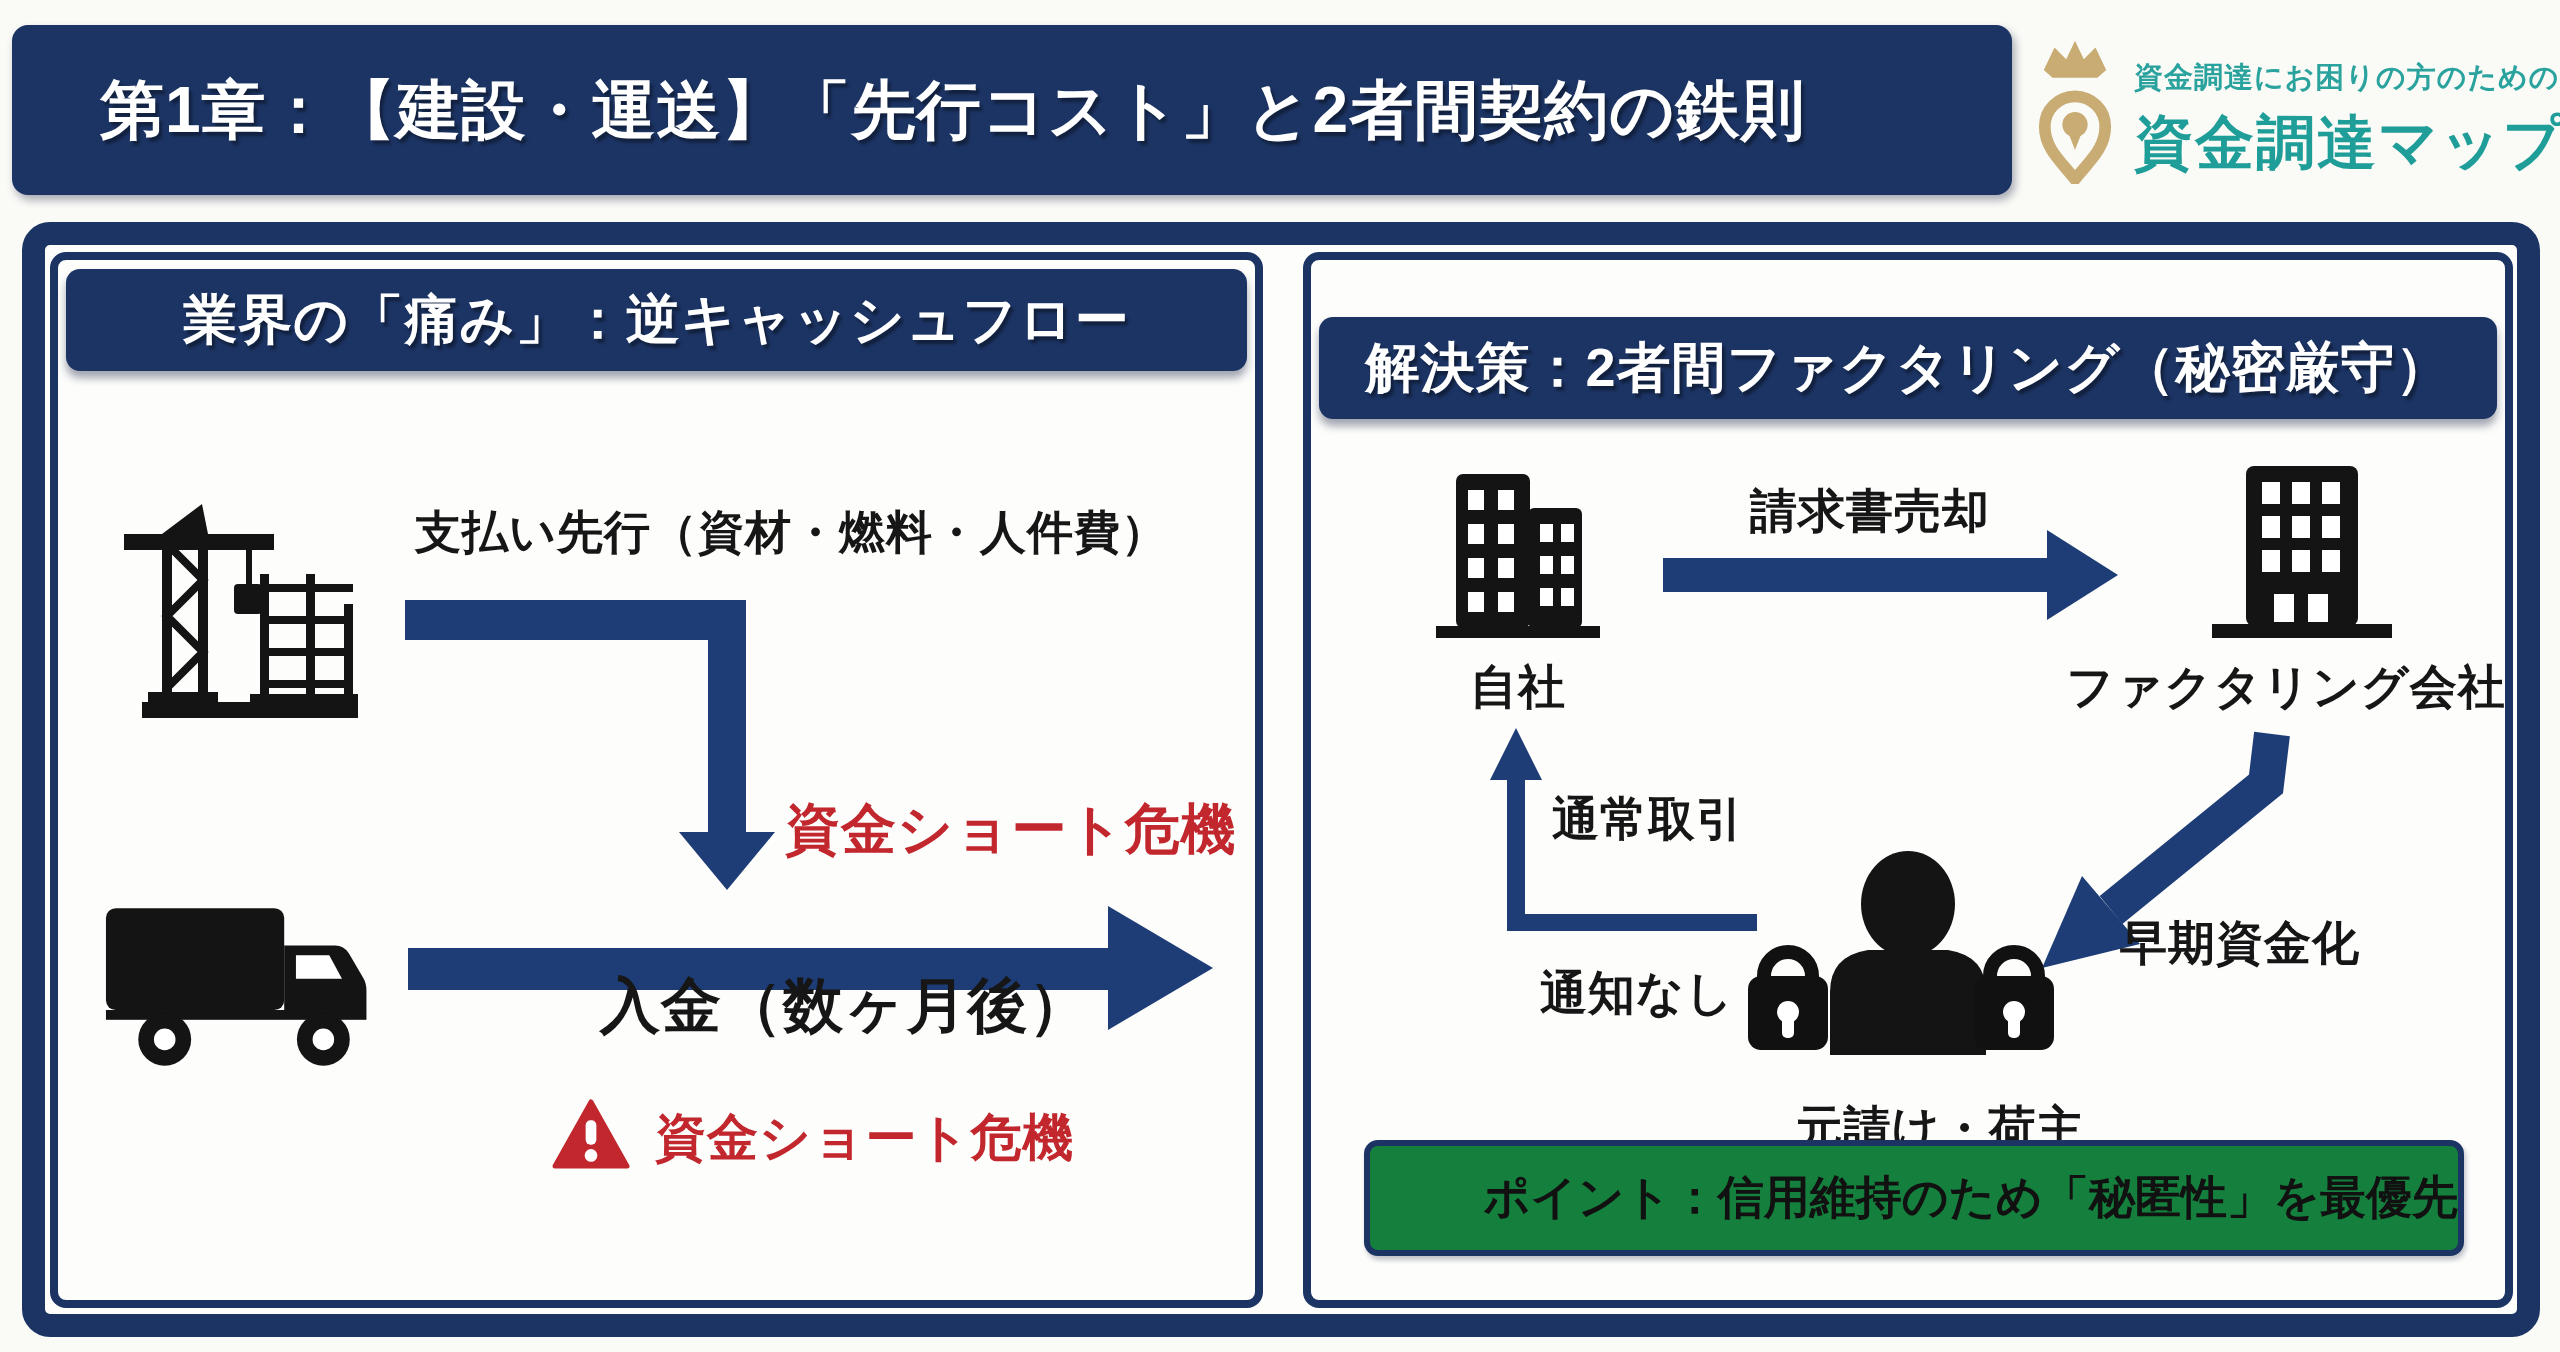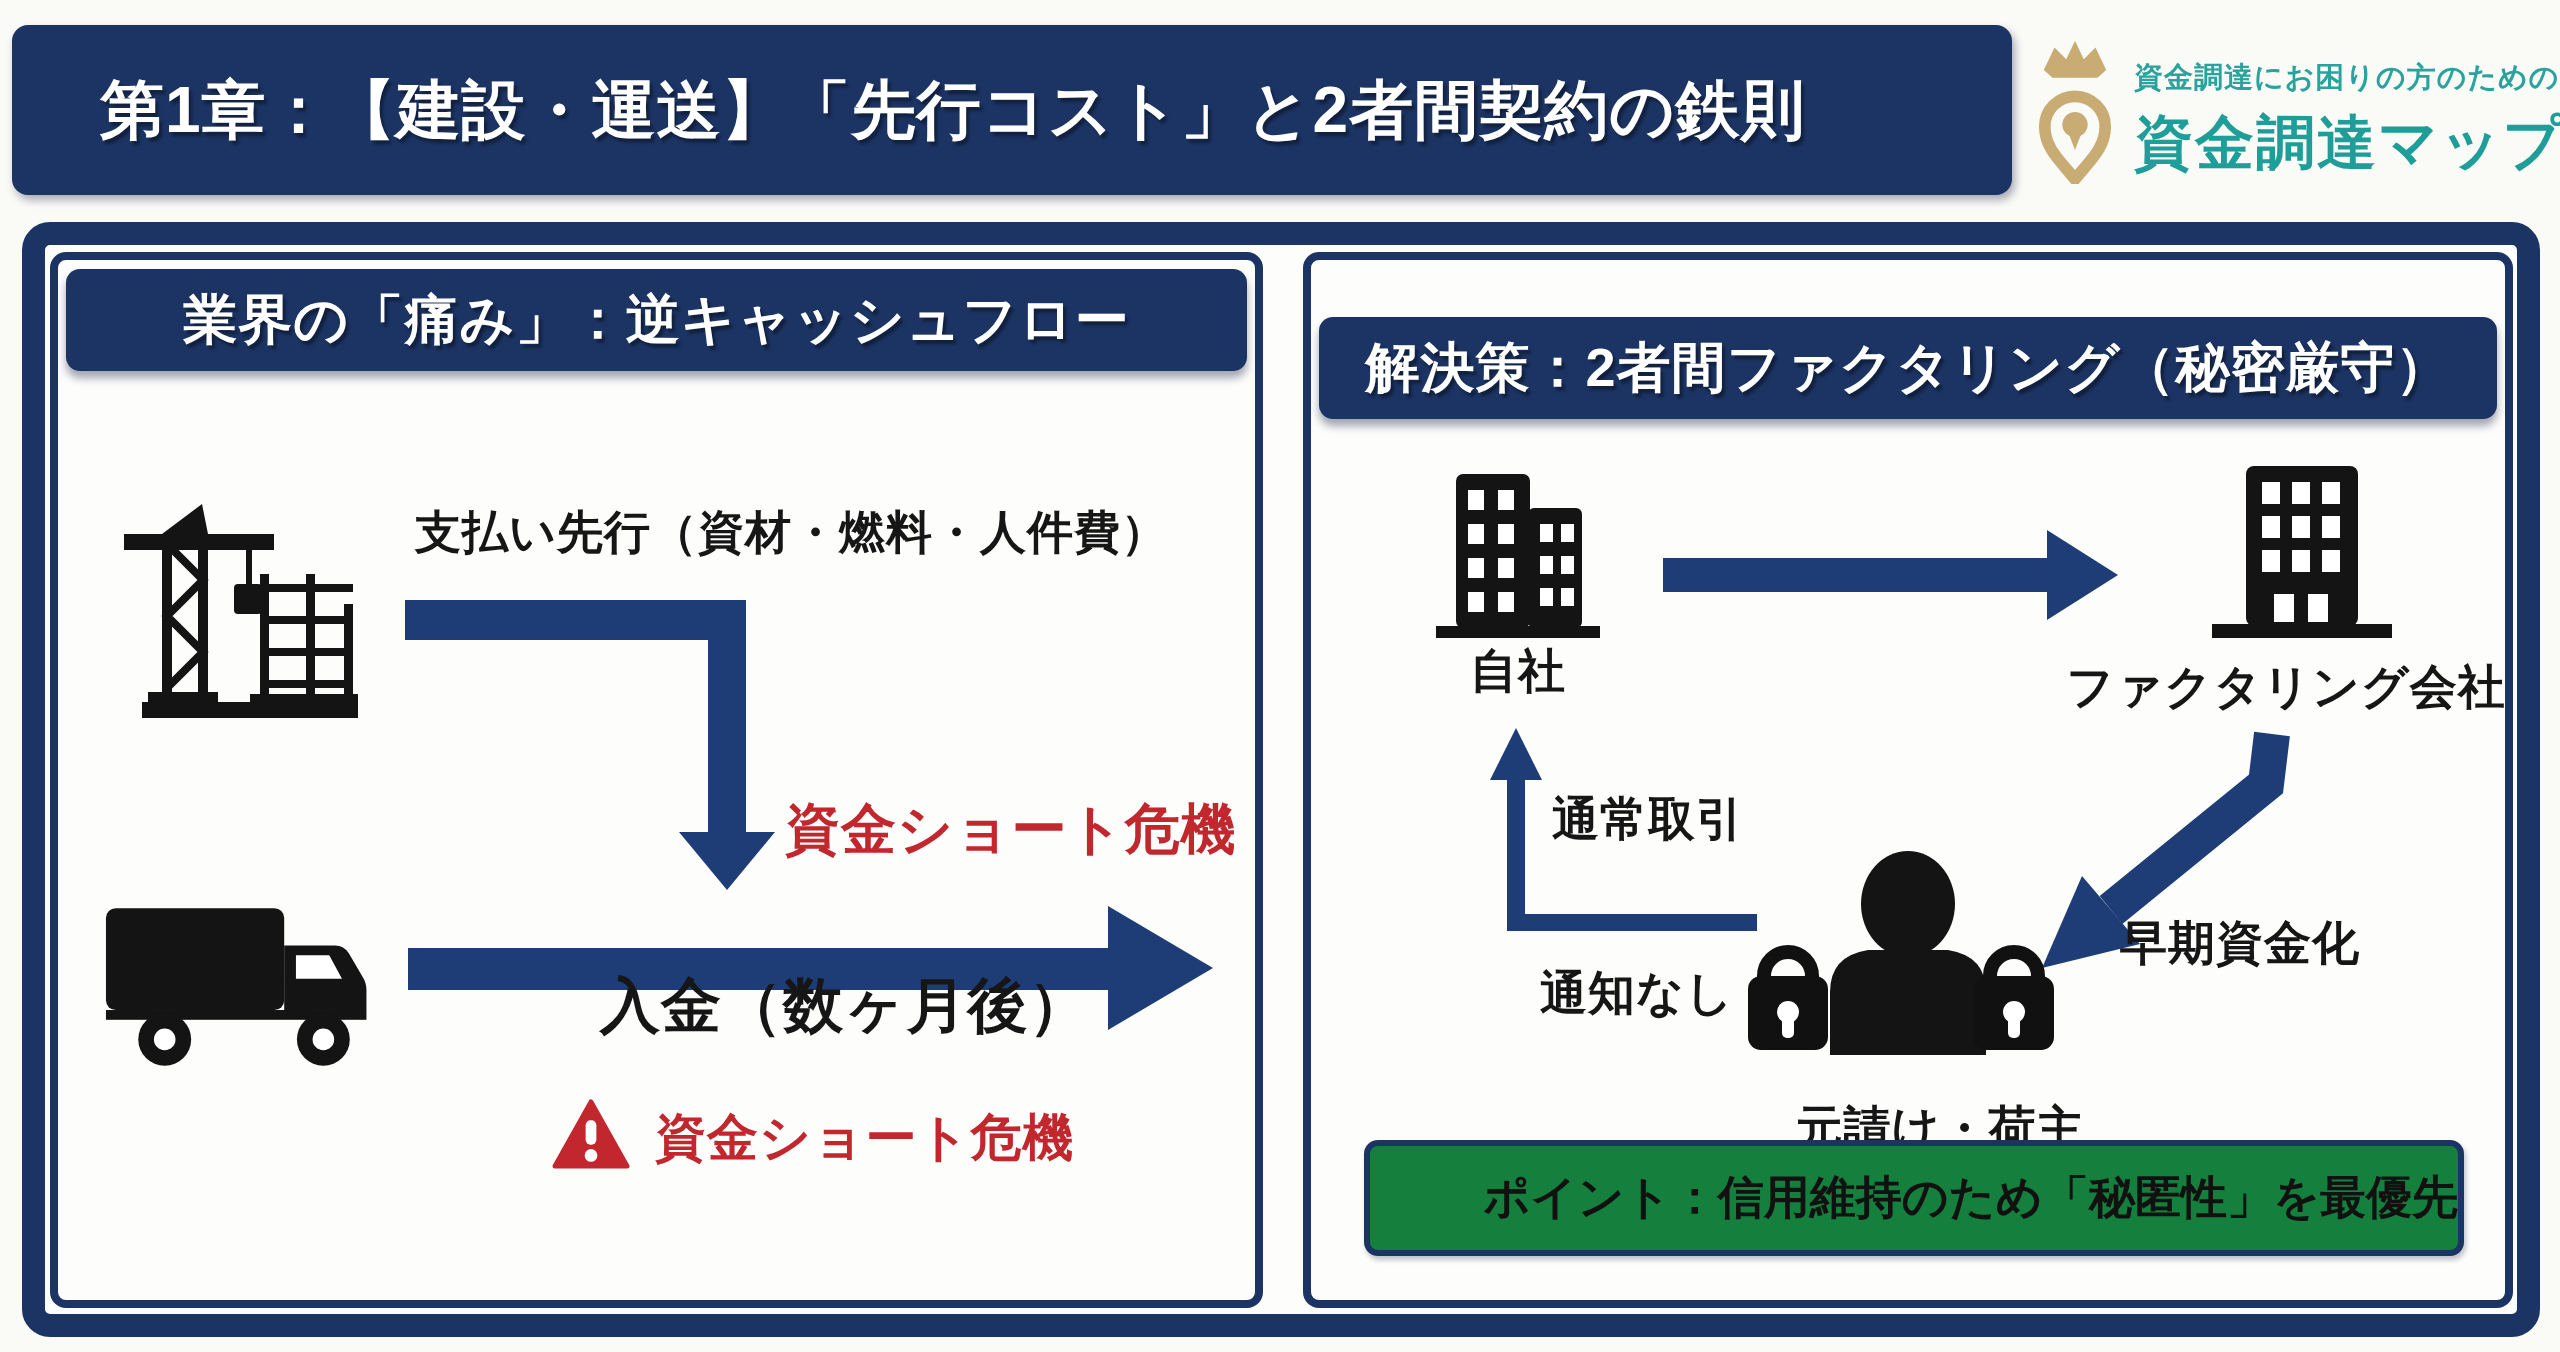--- a/index.html
+++ b/index.html
@@ -177,22 +177,23 @@
           <rect x="70" y="124" width="16" height="20"></rect>
         <rect x="112" y="56" width="13" height="18"></rect>
           <rect x="133" y="56" width="13" height="18"></rect>
         <rect x="112" y="88" width="13" height="18"></rect>
           <rect x="133" y="88" width="13" height="18"></rect>
         <rect x="112" y="120" width="13" height="18"></rect>
           <rect x="133" y="120" width="13" height="18"></rect>
       </g>
     </g>
   </svg>
-  <div class="lbl center" style="left:1428px;top:640px;width:180px;font-size:47px;">自社</div>
-
+  <div class="lbl center" style="left:1428px;top:656px;width:180px;font-size:47px;">自社</div>
+
+  <div class="lbl" style="left:1750px;top:480px;font-size:47px;">請求書売却</div>
 
   <svg class="abs" style="left:1660px;top:528px;width:460px;height:94px;" viewBox="0 0 460 94">
     <g fill="#1e3d76">
       <rect x="3" y="30" width="384" height="34"></rect>
       <polygon points="387,2 387,92 458,47"></polygon>
     </g>
   </svg>
 
   <svg class="abs" style="left:2204px;top:460px;width:196px;height:178px;" viewBox="0 0 196 178">
     <g fill="#141414">

